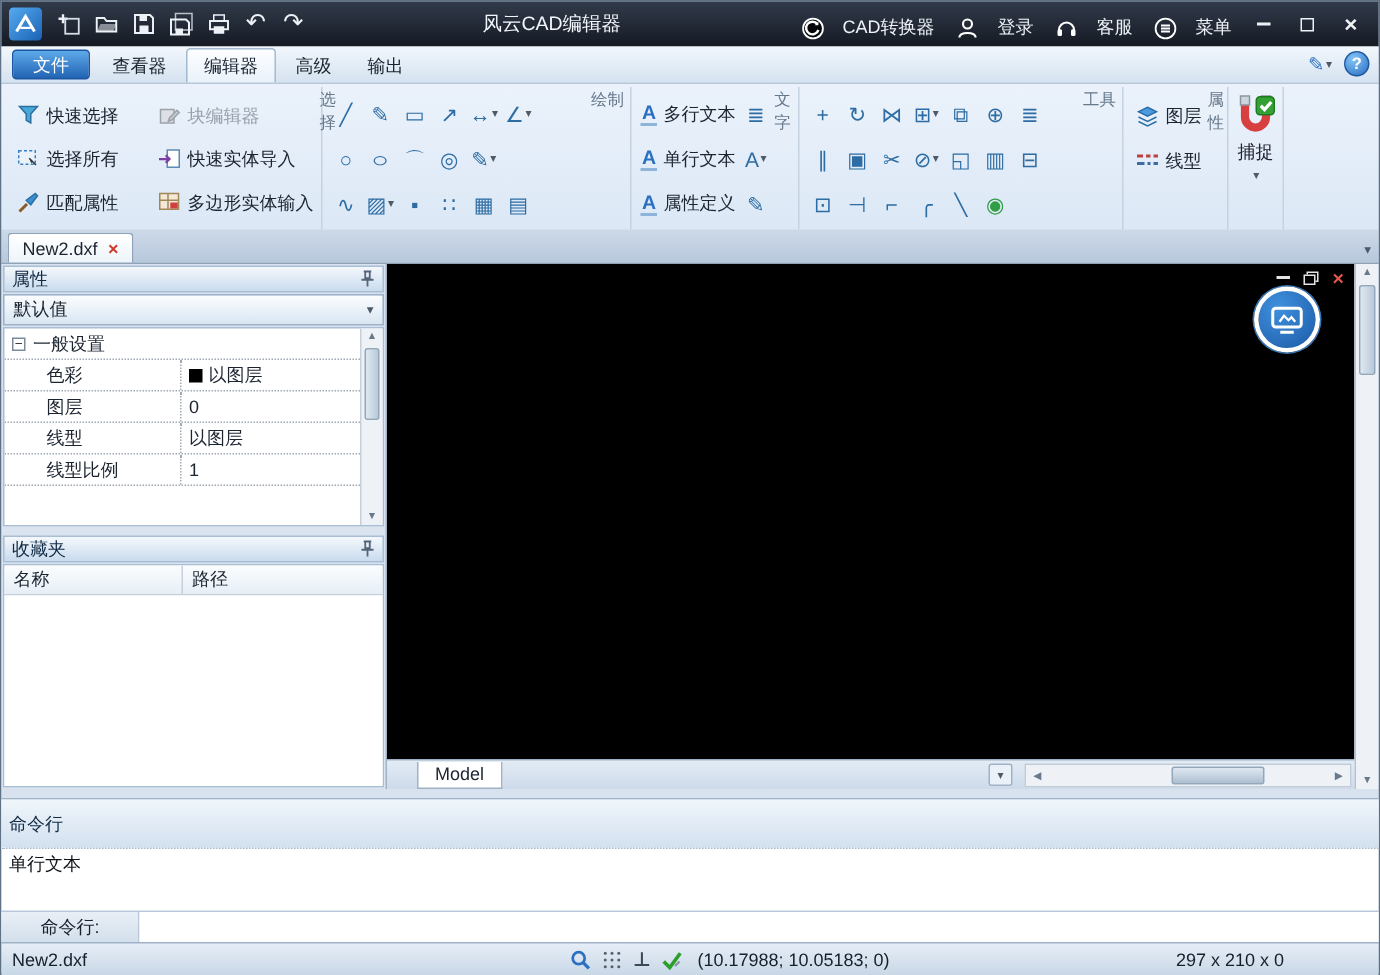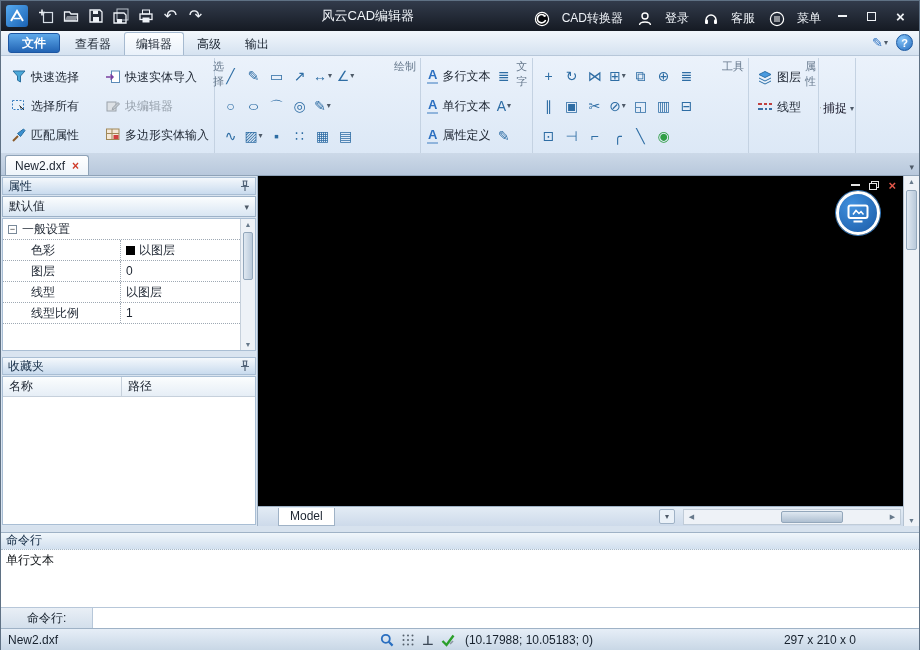--- a/index.html
+++ b/index.html
@@ -14,21 +14,21 @@
 .uglyph{font-size:16px;color:#eef2f7;line-height:1}
 .ttitle{flex:1;text-align:center;font-size:13px;color:#f2f6fa}
 .tright{display:flex;align-items:center;gap:2px;font-size:12px;color:#eef2f7;flex:none}
 .titem{display:flex;align-items:flex-end;gap:12px;padding:0 6px;height:22px}
 .winbtn{width:27px;height:22px;display:flex;align-items:center;justify-content:center;color:#f0f3f6}
 .minbar{width:9px;height:2px;background:#f0f3f6}
 .maxbox{width:9px;height:9px;border:1px solid #f0f3f6}
 .closex{font-size:15px;font-weight:bold;line-height:1}
 
 .tabrow{height:25px;background:linear-gradient(#f2f7fc,#d5e2f0);display:flex;align-items:flex-end;padding:0 4px;border-bottom:1px solid #b7c7d9;position:relative;flex:none}
-.ftab{height:20px;margin:0 3px 2px 3px;padding:0 13px;border-radius:3px;background:linear-gradient(#5ea9ea,#2264b4);color:#fff;display:flex;align-items:center;border:1px solid #1c56a2;font-weight:bold}
+.ftab{height:20px;margin:0 3px 2px 3px;padding:0 13px;border-radius:3px;background:linear-gradient(#5ea9ea,#2264b4);color:#fff;display:flex;align-items:center;border:1px solid #1c56a2;font-weight:normal}
 .rtab{height:21px;padding:0 11px;display:flex;align-items:center;color:#18222e;margin:0 1px}
 .rtab.active{background:linear-gradient(#fdfeff,#e9f1fa);border:1px solid #a6bad0;border-bottom:none;border-radius:3px 3px 0 0;height:23px}
 .tabrow-right{position:absolute;right:6px;top:3px;display:flex;align-items:center;gap:8px}
 .pdd{display:flex;align-items:center;color:#2a6fc0;font-size:13px}
 .dda{font-style:normal;font-size:8px;color:#4e5a68;margin-left:1px}
 .help{width:17px;height:17px;border-radius:50%;background:radial-gradient(circle at 35% 28%,#85c4f8,#2a6fc0);color:#fff;font-weight:bold;font-size:11px;display:flex;align-items:center;justify-content:center;border:1px solid #1a59a2}
 
 .ribbon{height:97px;background:linear-gradient(#ebf2fb,#dce8f6);display:flex;padding:2px 2px 0 2px;flex:none}
 .rgroup{display:flex;flex-direction:row;border-right:1px solid #c4d2e2;padding:1px 4px 0 4px}
 .rgbody{flex:1;display:flex}
@@ -37,21 +37,21 @@
 .selcol{display:flex;flex-direction:column;justify-content:space-evenly}
 .selbtn{display:flex;align-items:center;gap:4px;height:22px;padding:0 4px;border-radius:2px;white-space:nowrap}
 .selbtn.dis{color:#97a1ac}
 .irow{display:flex;align-items:center;height:25px}
 .ric{min-width:23px;height:21px;display:flex;align-items:center;justify-content:center;color:#2e6da4;font-size:14px;line-height:1}
 .ric b{font-weight:normal}
 .wide b,.wide{transform:scaleX(1.4)}
 .grn{color:#2f9e44}
 .txtA{color:#2a6fc0;font-weight:bold;font-size:13px;border-bottom:2px solid #8fb4dc;line-height:1.1;padding:0 1px}
 .trow{display:flex;align-items:center;height:25px;justify-content:space-between}
-.bigbtn{width:37px;display:flex;align-items:center;padding:5px 1px 0;gap:2px;border-right:1px solid #c4d2e2}
+.bigbtn{width:37px;display:flex;flex-direction:column;align-items:center;padding:5px 1px 0;gap:2px;border-right:1px solid #c4d2e2}
 .bigbtn .blabel{font-size:12px;color:#223;white-space:nowrap}
 
 .doctabs{height:23px;background:linear-gradient(#ccd9e8,#b8c8dc);display:flex;align-items:flex-end;padding:0 4px;border-bottom:1px solid #8fa3b8;position:relative;flex:none}
 .dtab{height:20px;background:linear-gradient(#ffffff,#eef4fa);border:1px solid #8fa3b8;border-bottom:none;border-radius:3px 3px 0 0;display:flex;align-items:center;gap:7px;padding:0 9px}
 .dclose{color:#cf3b2a;font-weight:bold;font-size:12px;line-height:1}
 .dtabs-right{position:absolute;right:5px;bottom:3px;color:#4e5a68;font-size:9px}
 
 .main{height:350px;display:flex;flex:none}
 .leftpanel{width:257px;display:flex;flex-direction:column;background:#d9e4f0;border-right:1px solid #9fb2c6;padding:1px}
 .phead{height:18px;background:linear-gradient(#f4f8fc,#c9dbee);border:1px solid #a9bed4;display:flex;align-items:center;justify-content:space-between;padding:0 5px;color:#122a44;flex:none}
@@ -87,21 +87,21 @@
 .stripspace{flex:1}
 .chevbtn{width:16px;height:15px;border:1px solid #9fb2c6;background:#eaf1f8;border-radius:2px;display:flex;align-items:center;justify-content:center;font-size:8px;color:#4e5a68;margin-right:8px}
 .hscroll{width:218px;height:16px;display:flex;align-items:center;background:#eef2f7;border:1px solid #c0ccd8}
 .harrow{width:15px;text-align:center;font-size:7px;color:#67798b}
 .htrack{flex:1;height:100%;position:relative}
 .hthumb{position:absolute;top:1px;height:12px;left:44%;width:62px;background:linear-gradient(#dfe8f1,#aebfd1);border:1px solid #93a7bb;border-radius:2px}
 .vscroll{width:16px;background:#eef2f7;border-left:1px solid #b4c2d1;position:relative;flex:none}
 
 .splitter{height:6px;background:#d7e2ee;flex:none}
 .cmdpanel{height:96px;display:flex;flex-direction:column;border-top:1px solid #9fb2c6;background:#fff;flex:none}
-.cmdhead{height:17px;background:linear-gradient(#f0f6fb,#d2e0ef);border-bottom:1px dotted #a9b9c9;display:flex;align-items:flex-end;padding:0 5px;color:#122a44;flex:none}
+.cmdhead{height:33px;background:linear-gradient(#f0f6fb,#d2e0ef);border-bottom:1px dotted #a9b9c9;display:flex;align-items:center;padding:0 5px;color:#122a44;flex:none}
 .cmdhist{flex:1;padding:3px 5px;line-height:15px;color:#101418}
 .cmdinput{height:21px;display:flex;border-top:1px solid #b7c7d9;flex:none}
 .cmdprompt{background:linear-gradient(#e9eff6,#d3dfec);padding:0 26px;display:flex;align-items:center;border-right:1px solid #b7c7d9;color:#16202c}
 .cmdfield{flex:1;border:none;outline:none;font:inherit;padding:0 5px;background:#fff}
 
 .statusbar{height:23px;background:linear-gradient(#e6eef7,#c7d6e5);border-top:1px solid #9fb2c6;display:flex;align-items:center;padding:0 7px;flex:none;color:#17212d}
 .sbicons{display:flex;align-items:center;gap:7px;margin-left:322px}
 .sbortho{font-size:13px;color:#3c4856;font-weight:bold}
 .sbcoords{margin-left:10px}
 .sbsize{margin-left:auto;margin-right:56px}
@@ -241,33 +241,33 @@
           </div>
           <div class="selbtn">
             <svg class="i16" viewBox="0 0 16 16">
                 <path d="M2 14l5-5" stroke="#8a5a2a" stroke-width="2"></path>
                 <path d="M6.5 6.5l3 3L14 3.5 12.5 2z" fill="#3a8fd0" stroke="#2a6fa0"></path>
               </svg>
             <span>匹配属性</span>
           </div>
         </div>
         <div class="selcol" style="flex:1">
+          <div class="selbtn dis">
+            <svg class="i16" viewBox="0 0 16 16">
+                <rect x="2" y="4" width="9" height="9" fill="#dde1e5" stroke="#9aa2aa"></rect>
+                <path d="M8 9.5l5-5 1.5 1.5-5 5-2.3.8z" fill="#c3c9cf" stroke="#9aa2aa"></path>
+              </svg>
+            <span>块编辑器</span>
+          </div>
           <div class="selbtn">
             <svg class="i16" viewBox="0 0 16 16">
                 <rect x="6.5" y="2" width="8" height="11.5" fill="#fff" stroke="#5a8ab8"></rect>
                 <path d="M1 8h6.5M5.5 5.5L8 8l-2.5 2.5" stroke="#7a3fa0" fill="none" stroke-width="1.5"></path>
               </svg>
             <span>快速实体导入</span>
-          </div>
-          <div class="selbtn dis">
-            <svg class="i16" viewBox="0 0 16 16">
-                <rect x="2" y="4" width="9" height="9" fill="#dde1e5" stroke="#9aa2aa"></rect>
-                <path d="M8 9.5l5-5 1.5 1.5-5 5-2.3.8z" fill="#c3c9cf" stroke="#9aa2aa"></path>
-              </svg>
-            <span>块编辑器</span>
           </div>
           <div class="selbtn">
             <svg class="i16" viewBox="0 0 16 16">
                 <rect x="1.5" y="2" width="12.5" height="10.5" fill="#f4e8d8" stroke="#a08858"></rect>
                 <path d="M1.5 6.5h12.5M7 2v10.5" stroke="#a08858"></path>
                 <rect x="8.5" y="8" width="5" height="4" fill="#d04040"></rect>
               </svg>
             <span>多边形实体输入</span>
           </div>
         </div>

